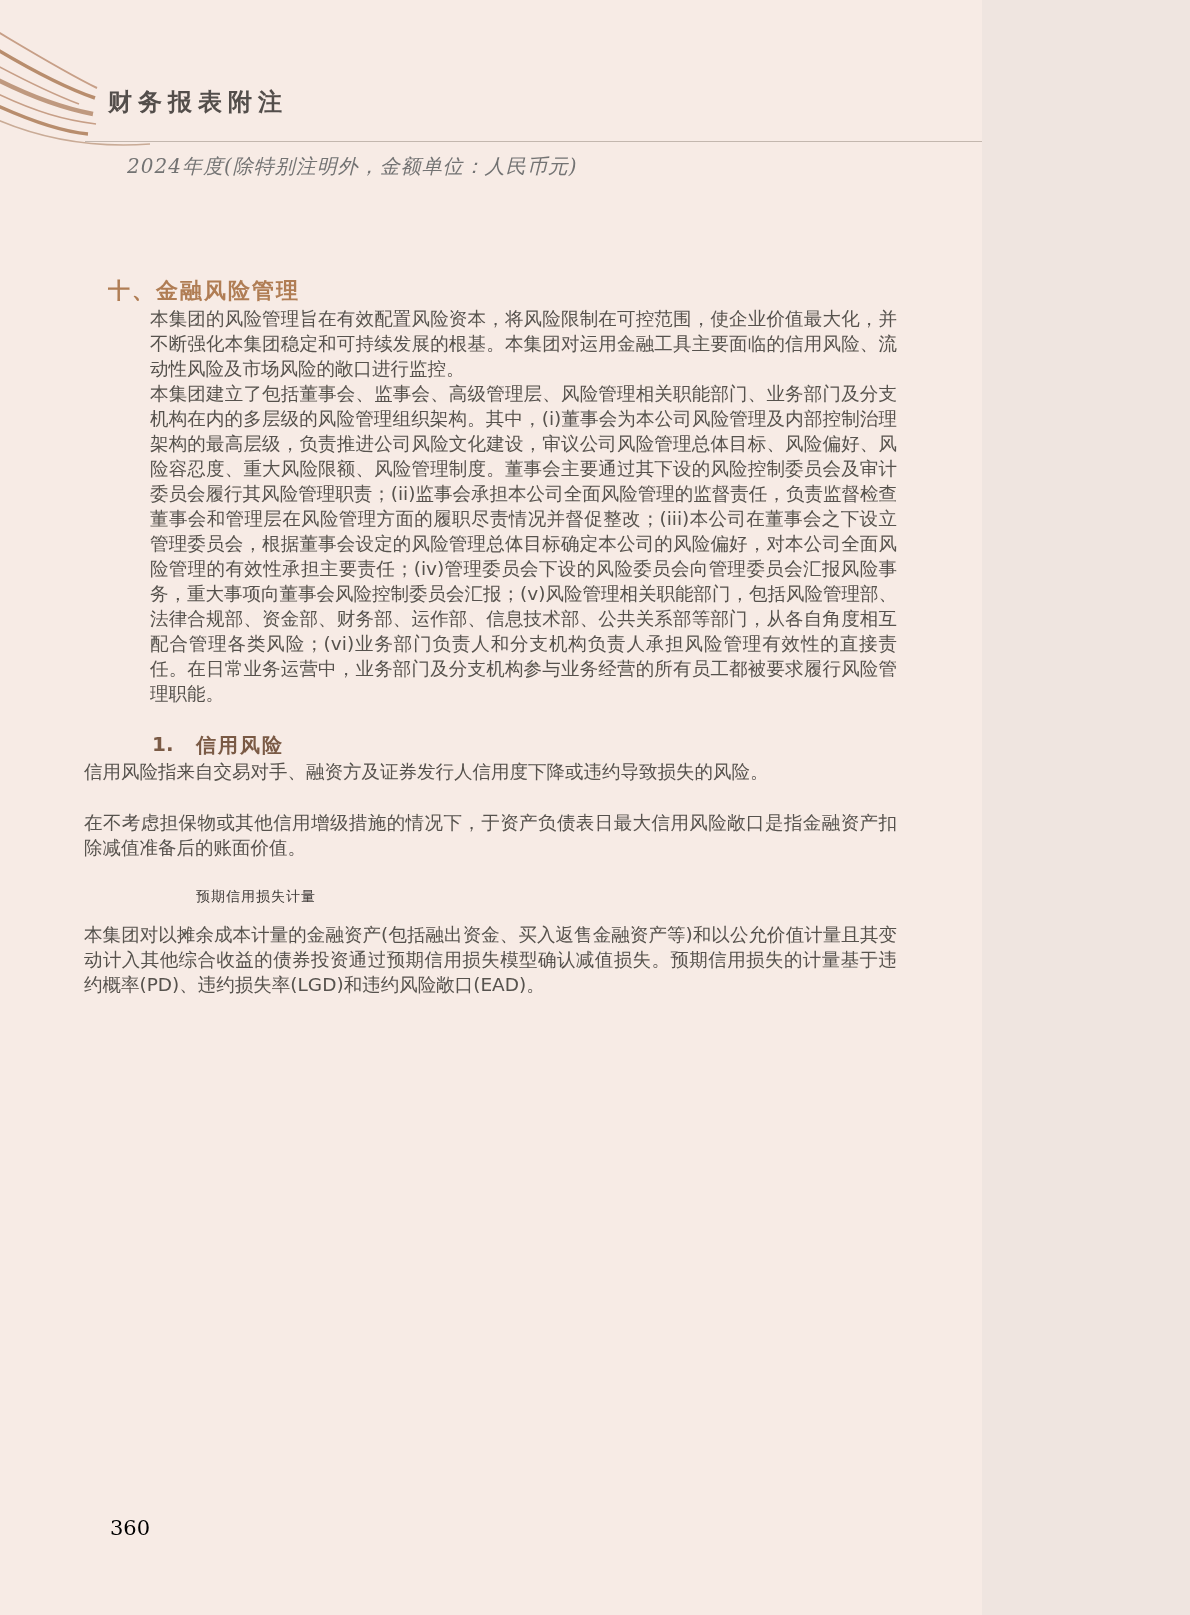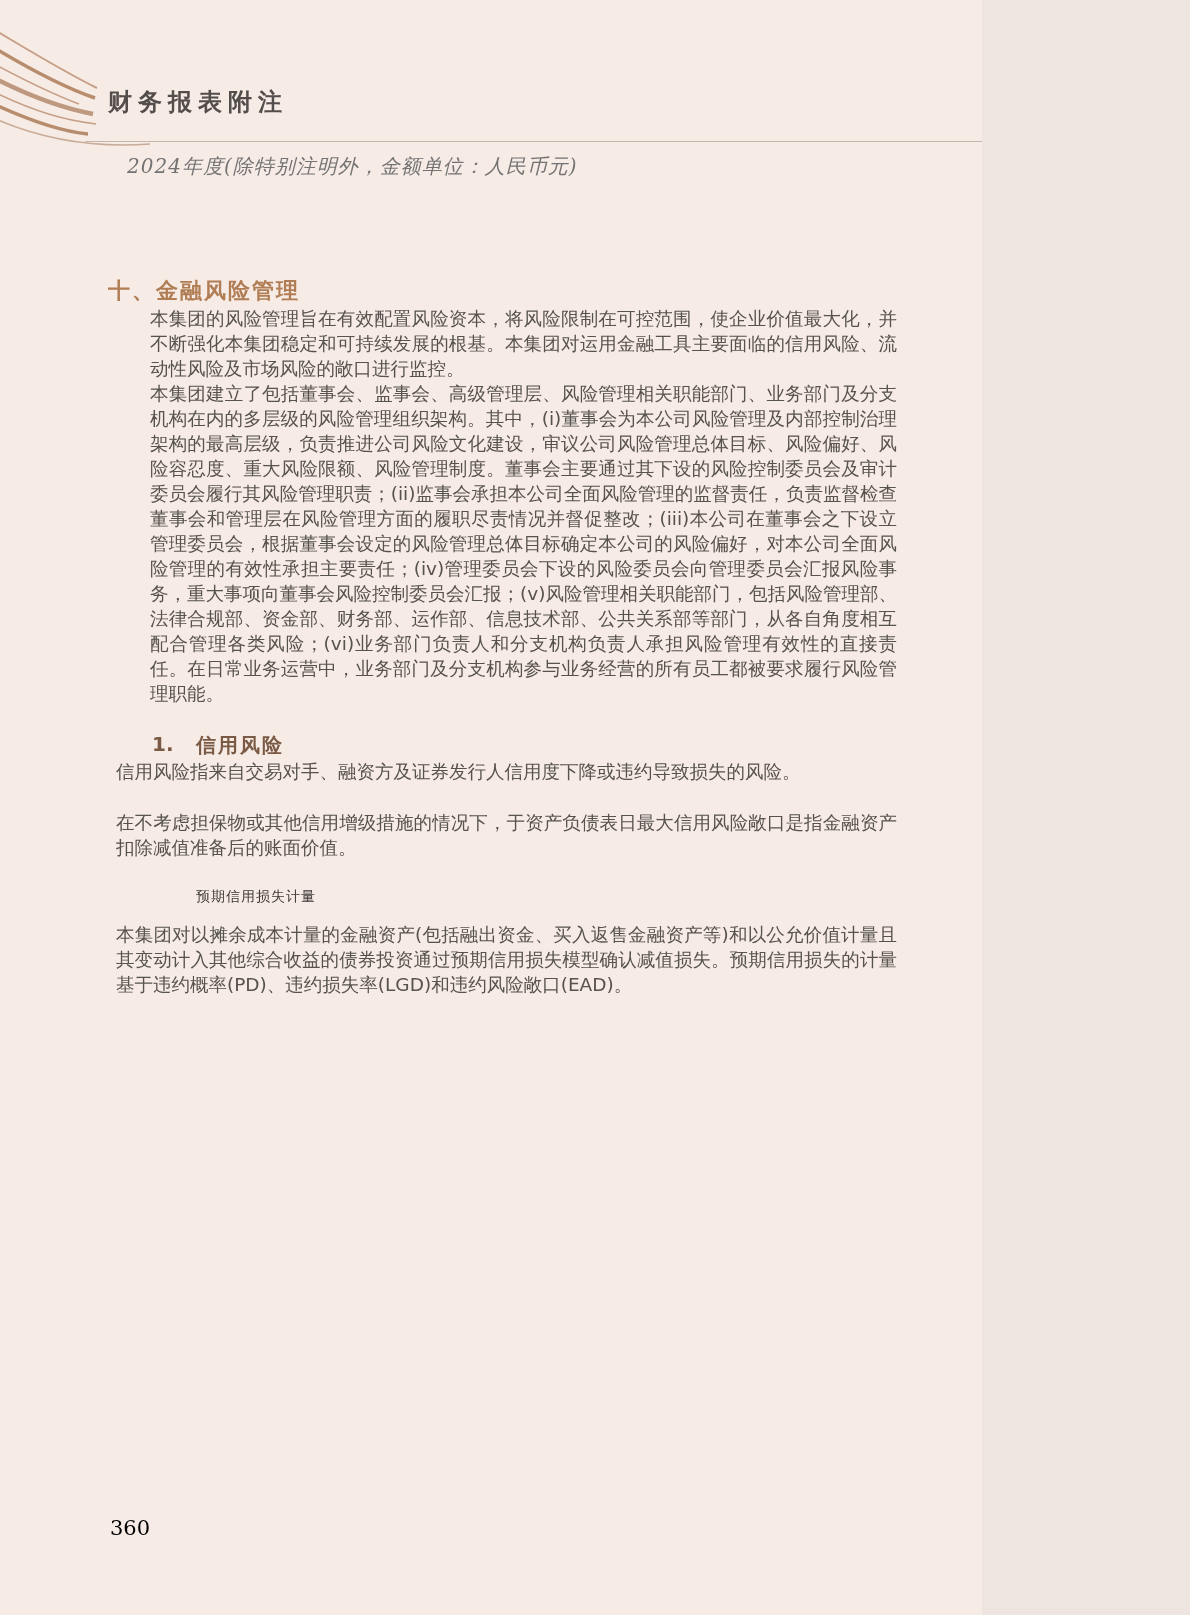--- a/index.html
+++ b/index.html
@@ -40,21 +40,21 @@
     font-size:22px;font-weight:bold;letter-spacing:2px;
     color:#b07d54;
   }
   p.body{
     margin:0 85px 0 150px;
     font-size:18.5px;line-height:25px;
     color:#56524d;
     text-align:justify;
     text-justify:inter-ideograph;
   }
-  p.body.lv2{margin-left:116px;}
+  p.body.lv2{margin-left:84px;}
   .mt1{margin-top:22px;}
   .mt2{margin-top:32px;}
   .sub-heading{
     display:flex;
     margin:26px 85px 0 152px;
     font-size:20px;font-weight:bold;
     color:#7a5a45;
   }
   .sub-heading .num{width:44px;flex:0 0 44px;}
   .sub-heading .lbl{letter-spacing:2px;}

